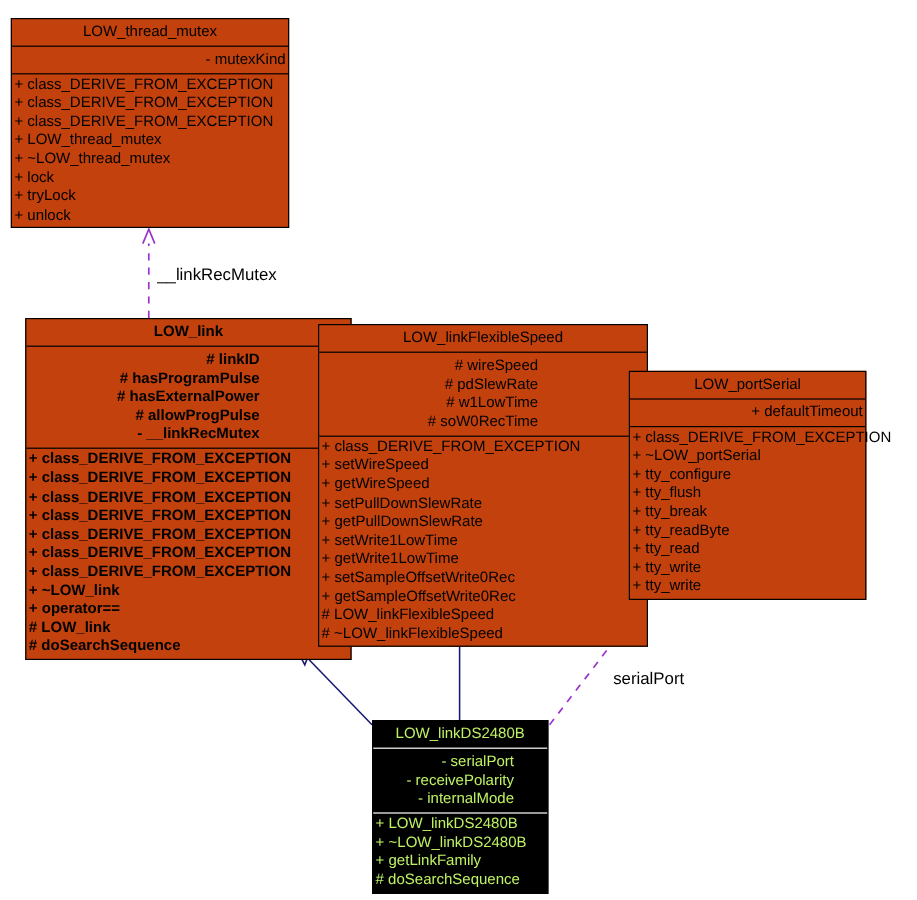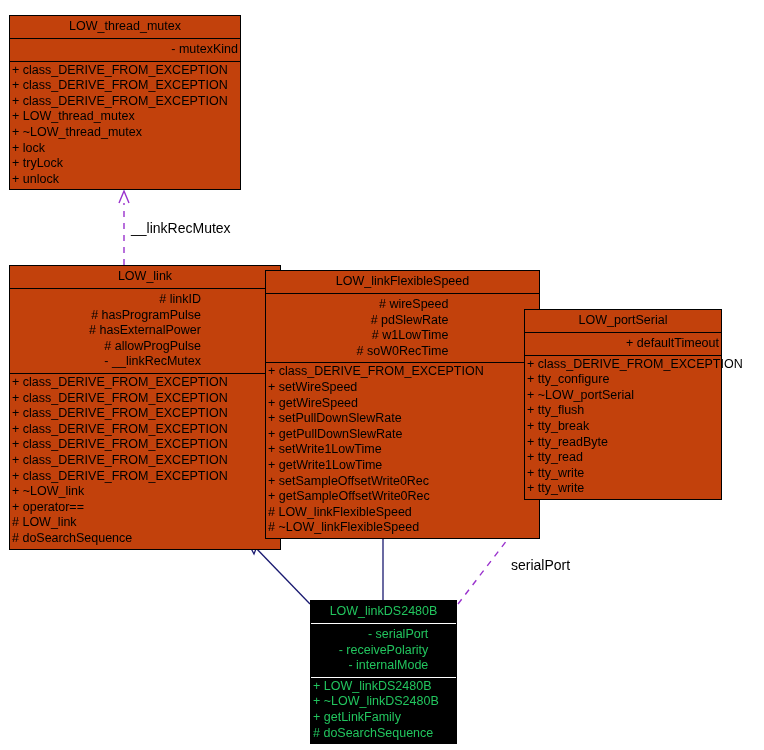--- a/index.html
+++ b/index.html
@@ -24,21 +24,21 @@
   .uml-box {
     position: absolute;
     box-sizing: border-box;
     border: 1px solid #000000;
     background: #c2410c;
     color: #000000;
     z-index: 5;
   }
   .uml-box.highlight {
     background: #000000;
-    color: #22c55e;
+    color: #bef264;
     border: 1px solid #000000;
   }
   .cls-title {
     text-align: center;
     font-size: 12.5px;
     line-height: 15px;
     padding: 3px 4px 4px 4px;
     border-bottom: 1px solid #000000;
     white-space: nowrap;
   }
@@ -120,21 +120,21 @@
       <div class="row">+ LOW_thread_mutex</div>
       <div class="row">+ ~LOW_thread_mutex</div>
       <div class="row">+ lock</div>
       <div class="row">+ tryLock</div>
       <div class="row">+ unlock</div>
     </div>
   </div>
 
   <div class="edge-label" style="left:131px; top:221px;">__linkRecMutex</div>
 
-  <div class="uml-box" style="left:9px; top:265px; width:272px;">
+  <div class="uml-box" style="left:21px; top:265px; width:272px;font-weight:bold;">
     <div class="cls-title">LOW_link</div>
     <div class="cls-attrs">
       <span class="row">
         <span class="row line"># linkID</span>
         <span class="row line"># hasProgramPulse</span>
         <span class="row line"># hasExternalPower</span>
         <span class="row line"># allowProgPulse</span>
         <span class="row line">- __linkRecMutex</span>
       </span>
     </div>
@@ -178,22 +178,22 @@
     </div>
   </div>
 
   <div class="uml-box" style="left:524px; top:309px; width:198px;">
     <div class="cls-title">LOW_portSerial</div>
     <div class="cls-attrs">
       <span class="row line">+ defaultTimeout</span>
     </div>
     <div class="cls-ops">
       <div class="row">+ class_DERIVE_FROM_EXCEPTION</div>
+      <div class="row">+ ~LOW_portSerial</div>
       <div class="row">+ tty_configure</div>
-      <div class="row">+ ~LOW_portSerial</div>
       <div class="row">+ tty_flush</div>
       <div class="row">+ tty_break</div>
       <div class="row">+ tty_readByte</div>
       <div class="row">+ tty_read</div>
       <div class="row">+ tty_write</div>
       <div class="row">+ tty_write</div>
     </div>
   </div>
 
   <div class="edge-label" style="left:511px; top:558px;">serialPort</div>

